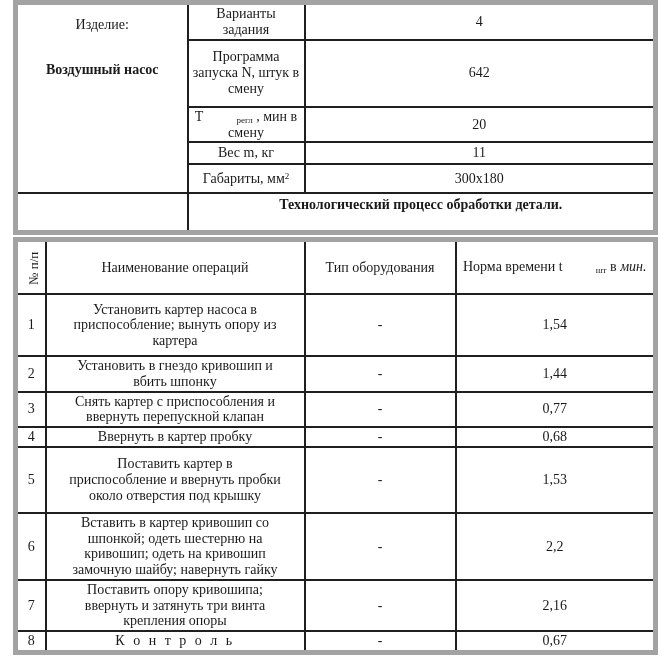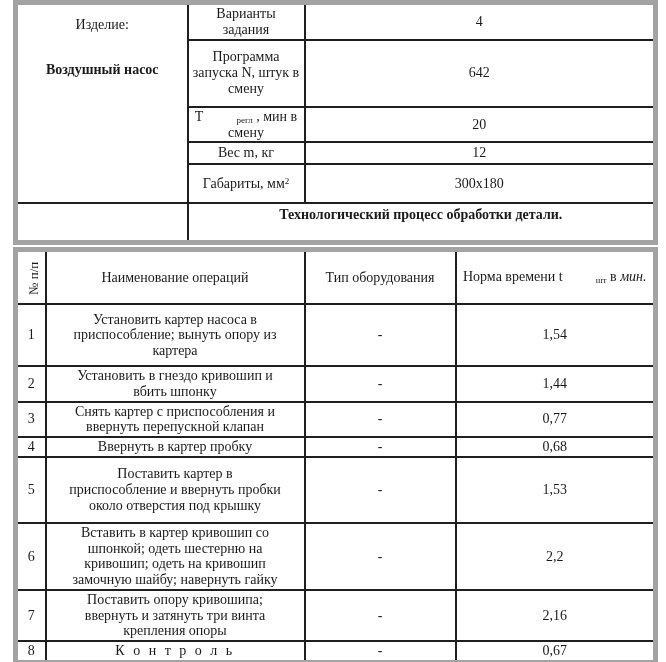--- a/index.html
+++ b/index.html
@@ -36,21 +36,21 @@
   .t2 { margin-top: 2px; }
   .bold { font-weight: bold; }
   sub { font-size: 9px; vertical-align: -2px; margin-left: 33px; }
   sup { font-size: 9px; vertical-align: 4px; }
   i { font-style: italic; }
   
   tr.h37 > td { height: 37px; }
   tr.h63 > td { height: 67px; }
   tr.h33 > td { height: 33px; }
   tr.h22 > td { height: 22px; border-radius: 11px; }
-  tr.h21 > td { height: 39px; margin-top: 16px; }
+  tr.h21 > td { height: 29px; margin-top: 16px; }
   tr.h39 > td { height: 39px; font-family: Liberation Serif, serif; }
   
   tr.h55 > td { height: 55px; }
   tr.h62 > td { height: 62px; margin-left: 20px; }
   tr.h34 > td { height: 34px; }
   tr.h30 > td { height: 30px; }
   tr.h20 > td { height: 20px; }
   tr.h66 > td { height: 66px; }
   tr.h52 > td { height: 40px; }
   .prodcell { vertical-align: top; padding-top: 12px; }
@@ -90,21 +90,21 @@
       <tr class="h63">
         <td>Программа запуска N, штук в смену</td>
         <td>642</td>
       </tr>
       <tr class="h33">
         <td><span>Т</span><sub>регл</sub><span> , мин в смену</span></td>
         <td>20</td>
       </tr>
       <tr class="h22">
         <td>Вес m, кг</td>
-        <td>12</td>
+        <td>11</td>
       </tr>
       <tr class="h21">
         <td><span>Габариты, мм</span><sup>2</sup></td>
         <td>300x180</td>
       </tr>
       <tr class="h39">
         <td></td>
         <td colspan="2" class="bold section-title">Технологический процесс обработки детали.</td>
       </tr>
     </tbody>

